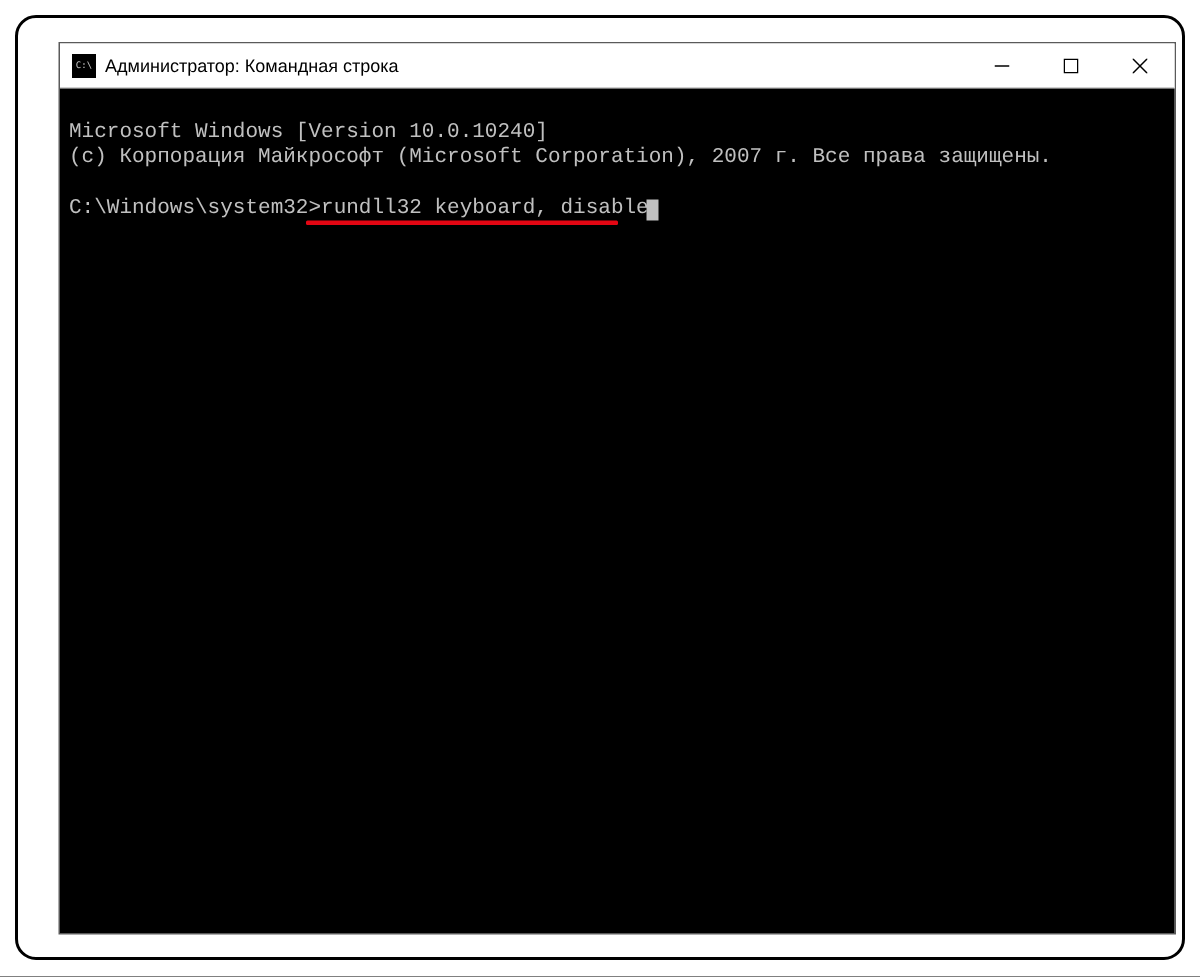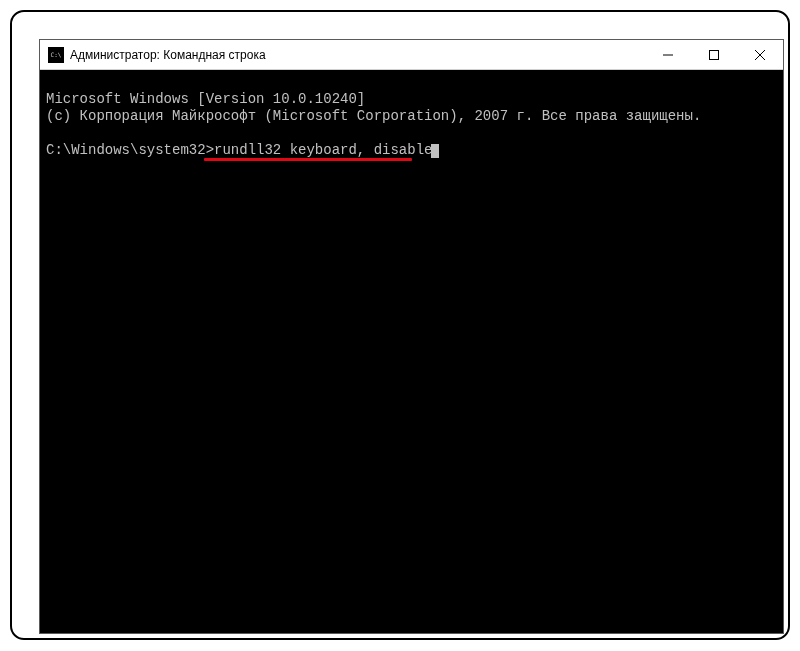--- a/index.html
+++ b/index.html
@@ -22,21 +22,21 @@
       width: 780px;
       height: 630px;
       border: 2px solid #000;
       border-radius: 14px;
       background: #fff;
       overflow: hidden;
     }
     .window {
       position: absolute;
       left: 27px;
-      top: 27px;
+      top: 16px;
       width: 745px;
       height: 595px;
       background: #fff;
       border: 1px solid #5a5a5a;
       display: flex;
       flex-direction: column;
     }
     .titlebar {
       height: 30px;
       background: #fff;

